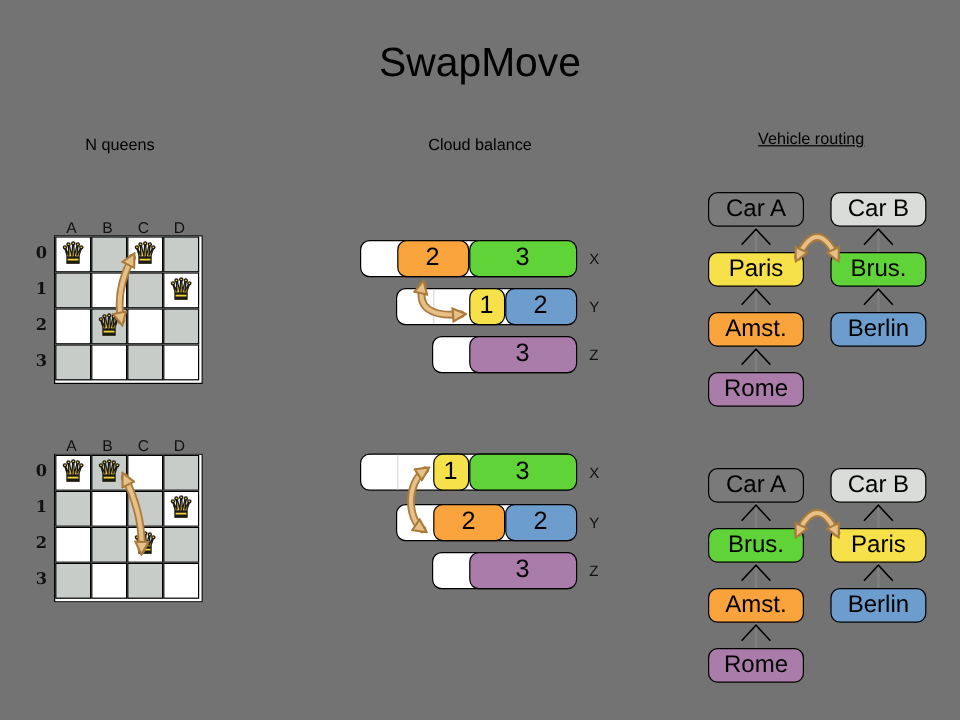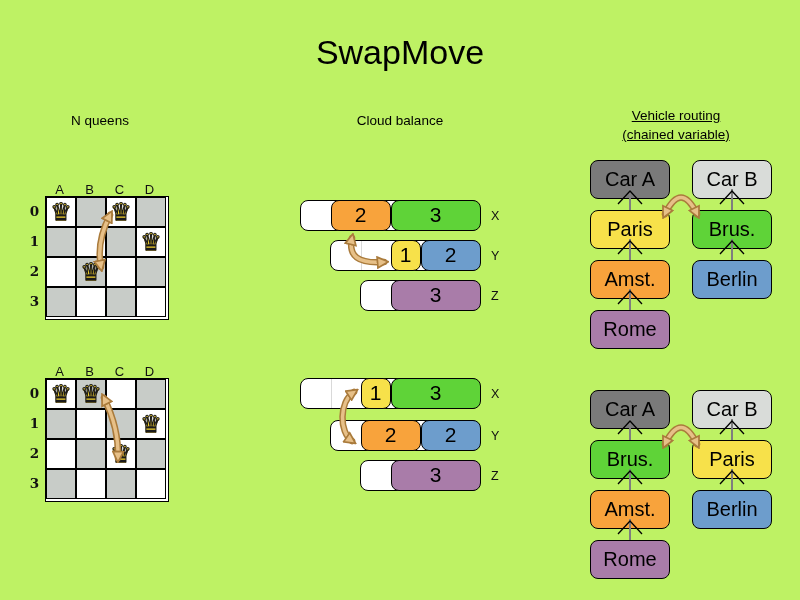--- a/index.html
+++ b/index.html
@@ -1,17 +1,17 @@
 <!DOCTYPE html>
 <html><head>
 <meta charset="utf-8">
 <style>
   html,body{margin:0;padding:0;background:#fff;}
   body{width:800px;height:600px;overflow:hidden;font-family:"Liberation Sans",sans-serif;color:#000;}
-  #canvas{position:relative;width:800px;height:600px;background:#bef264;}
+  #canvas{position:relative;width:800px;height:600px;background:#737373;}
   .title{position:absolute;left:0;top:33px;width:800px;text-align:center;font-size:34px;}
   .subtitle{position:absolute;left:0;top:69px;width:800px;text-align:center;font-size:12.5px;}
   .col-header{position:absolute;font-size:13.5px;text-align:center;line-height:19px;}
   #col-nqueens{left:0;top:111px;width:200px;}
   #col-cloud{left:300;top:111px;width:200px;left:300px;}
   #col-vr{left:576px;top:106px;width:200px;text-decoration:underline;}
   
   .board{position:absolute;}
   .col-label{position:absolute;top:0;height:14px;width:30px;text-align:center;font-size:13px;letter-spacing:1px;color:#111;}
   .row-label{position:absolute;left:0;width:13px;height:30px;text-align:center;font-size:13.5px;font-weight:bold;font-family:"DejaVu Serif","Liberation Serif",serif;line-height:30px;color:#111;}
@@ -19,34 +19,33 @@
   .cell{border:1px solid #000;box-sizing:border-box;}
   .cell.dark{background:#C8CCC8;}
   .cell.light{background:#FFFFFF;}
   .queen{position:absolute;width:28px;height:28px;display:flex;align-items:center;justify-content:center;font-size:24px;line-height:28px;color:#F7D42E;-webkit-text-stroke:1.1px #1a1a1a;text-shadow:0 1px 0 #8a6d00;}
   
   .cloud-row{position:absolute;height:31px;background:#fff;border:1.5px solid #000;border-radius:8px;box-sizing:border-box;}
   .cloud-seg{position:absolute;top:-1.5px;height:31px;border:1.5px solid #000;border-radius:8px;box-sizing:border-box;display:flex;align-items:center;justify-content:center;font-size:21px;}
   .ghost-line{position:absolute;top:0;width:1px;height:100%;background:#D9D9D9;}
   .cloud-label{position:absolute;width:20px;height:31px;font-size:12.5px;display:flex;align-items:center;color:#111;}
   
-  .vr-box{position:absolute;width:80px;height:39px;border:1.5px solid #000;border-radius:8px;box-sizing:border-box;display:flex;align-items:center;justify-content:center;font-size:20px;}
+  .vr-box{position:absolute;width:80px;height:29px;border:1.5px solid #000;border-radius:8px;box-sizing:border-box;display:flex;align-items:center;justify-content:center;font-size:20px;}
   #arrow-overlay{position:absolute;left:0;top:0;width:800px;height:600px;pointer-events:none;}
 </style>
 </head>
 <body>
 
 <div id="canvas">
   <div class="title">SwapMove</div>
 
   <div class="col-header" id="col-cloud">Cloud balance</div>
   <div class="col-header" id="col-nqueens">N queens</div>
   <div class="col-header" id="col-vr">
     <div>Vehicle routing</div>
-    <div>(chained variable)</div>
   </div>
 
   <div class="board" id="board-0" style="left: 28px; top: 182px; width: 140px; height: 136px;">
       <div class="col-label" style="left: 17px;">A</div>
       <div class="col-label" style="left: 47px;">B</div>
       <div class="col-label" style="left: 77px;">C</div>
       <div class="col-label" style="left: 107px;">D</div>
       <div class="row-label" style="top: 14px;">0</div>
       <div class="row-label" style="top: 44px;">1</div>
       <div class="row-label" style="top: 74px;">2</div>

